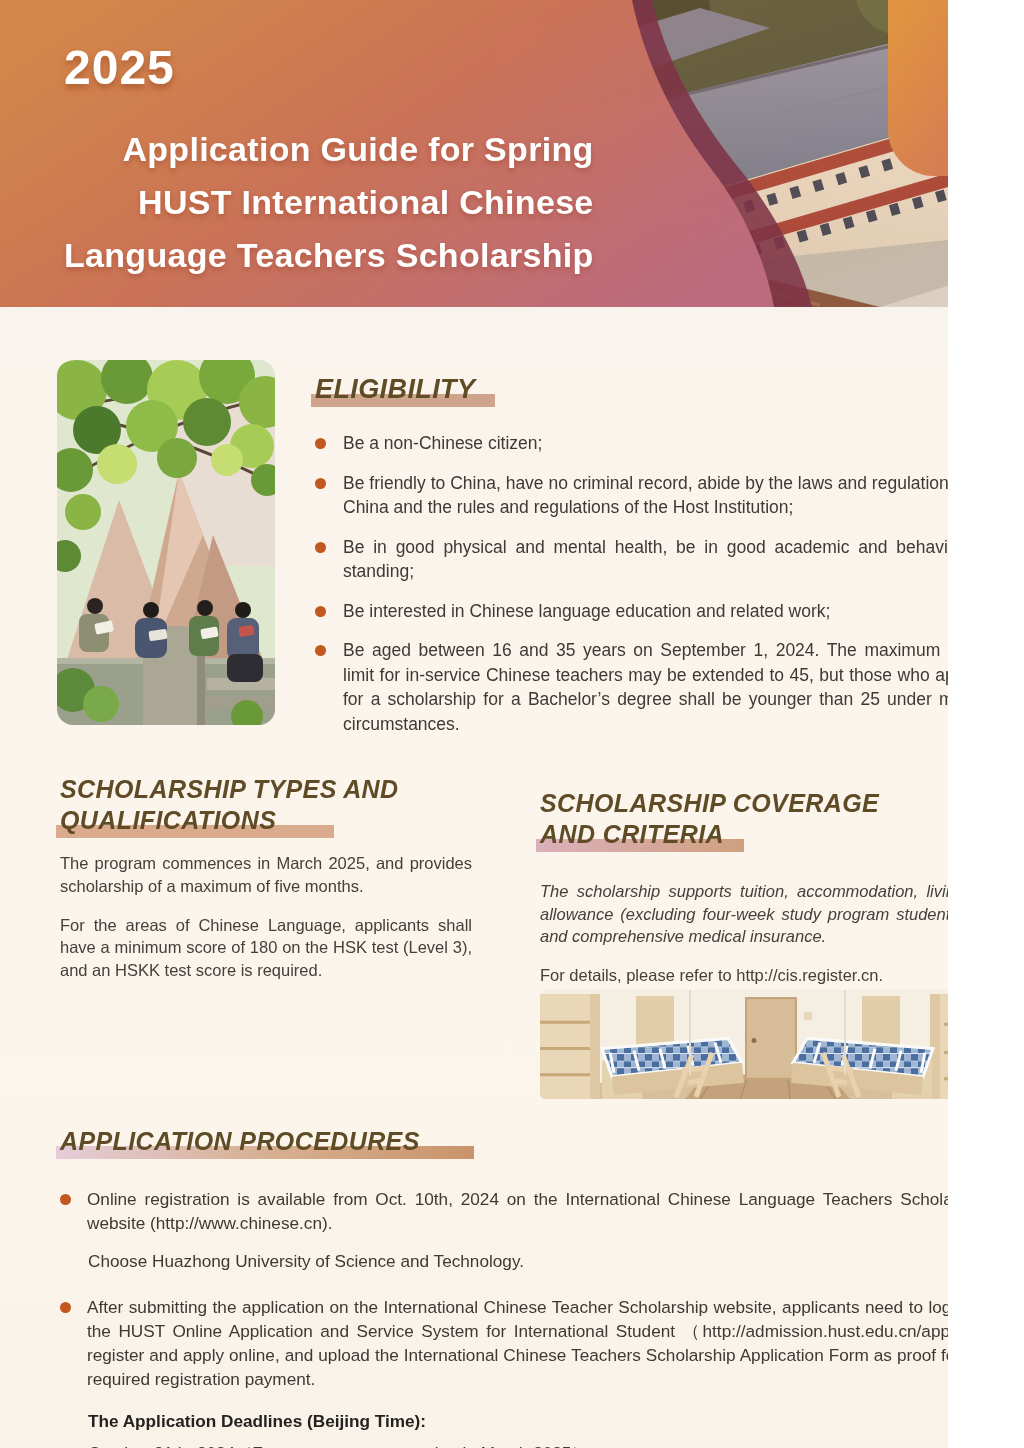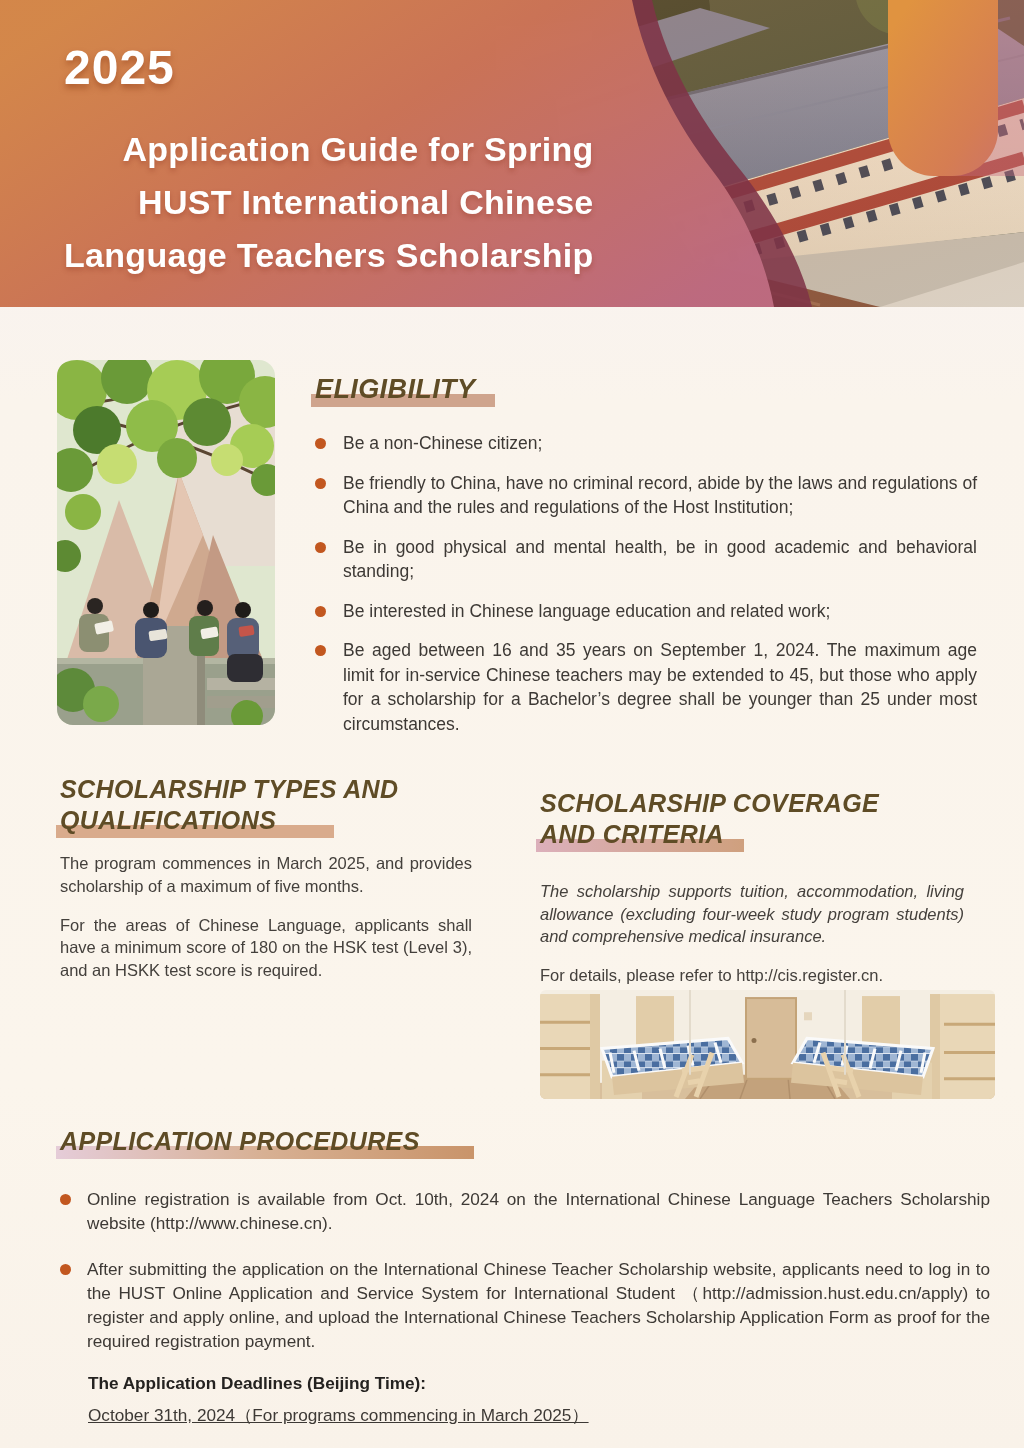--- a/index.html
+++ b/index.html
@@ -1,18 +1,18 @@
 <!DOCTYPE html>
 <html><head>
 <meta charset="utf-8">
 <style>
   html,body{margin:0;padding:0;}
   .page{
     position:relative;
-    width:1024px;height:1448px;
+    width:948px;height:1448px;
     overflow:hidden;
     font-family:"Liberation Sans", sans-serif;
     background:linear-gradient(180deg,#f7f1f5 0%,#faf4ec 28%,#fbf5ec 75%,#f9f2e9 100%);
   }
 
   
   .hero{position:absolute;left:0;top:0;width:1024px;height:307px;overflow:hidden;}
   .hero svg{position:absolute;left:0;top:0;width:100%;height:100%;}
   .hero-corner-pink{
     position:absolute;right:0;top:0;width:134px;height:176px;
@@ -327,20 +327,21 @@
   <section class="procedures">
     <div class="sec-h">
       <div class="bar" style="width:418px;background:linear-gradient(90deg,#e5ccd8,#d7b093,#c9946a);"></div>
       <span>APPLICATION PROCEDURES</span>
     </div>
     <div class="proc-list">
       <div class="proc-row">
         <span class="b-dot"></span>
         <div class="b-txt">Online registration is available from Oct. 10th, 2024 on the International Chinese Language Teachers Scholarship website (http://www.chinese.cn).</div>
       </div>
+      <div class="proc-note">Choose Huazhong University of Science and Technology.</div>
       <div class="proc-row second">
         <span class="b-dot"></span>
         <div class="b-txt">After submitting the application on the International Chinese Teacher Scholarship website, applicants need to log in to the HUST Online Application and Service System for International Student （http://admission.hust.edu.cn/apply) to register and apply online, and upload the International Chinese Teachers Scholarship Application Form as proof for the required registration payment.</div>
       </div>
       <div class="deadline-label">The Application Deadlines (Beijing Time):</div>
       <div class="deadline-value">October 31th, 2024（For programs commencing in March 2025）</div>
     </div>
   </section>
 
 </div>

